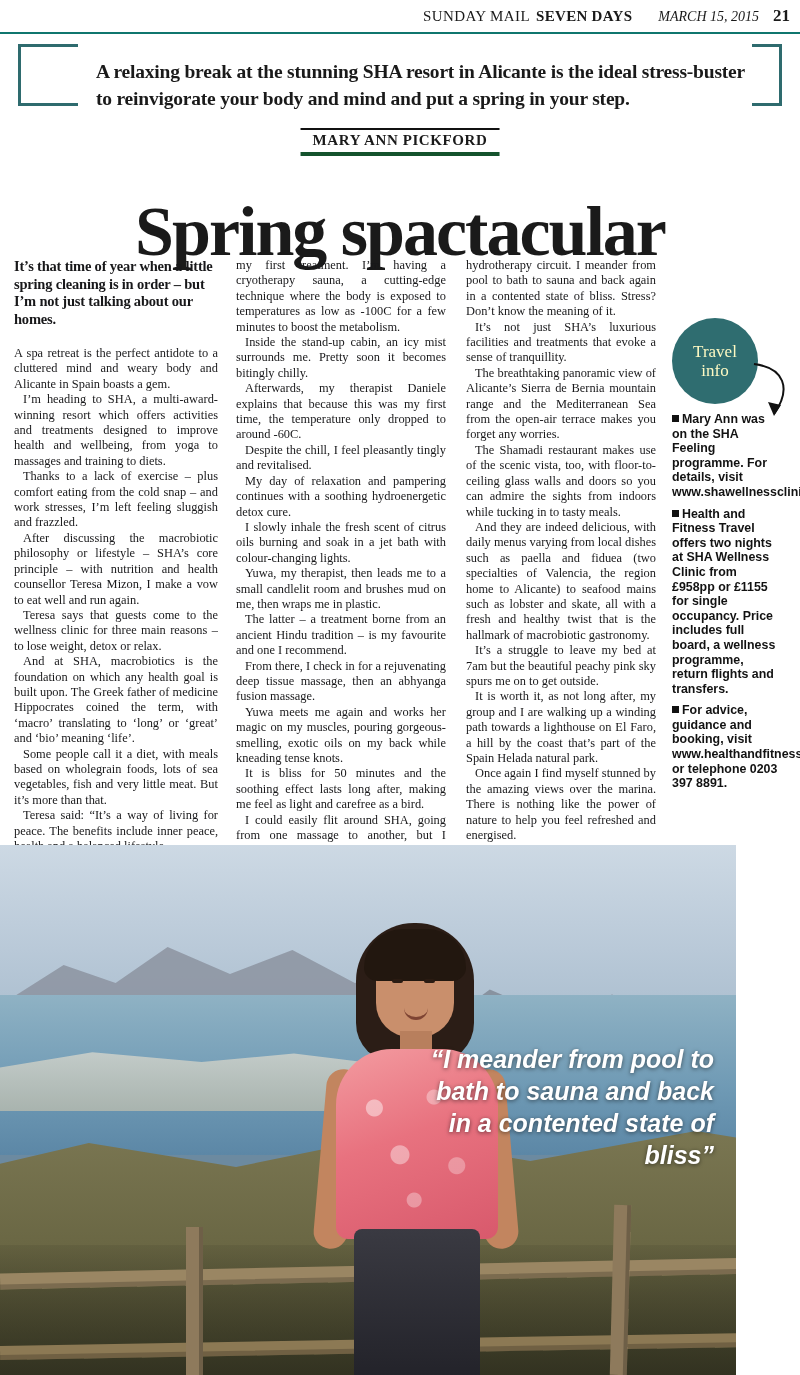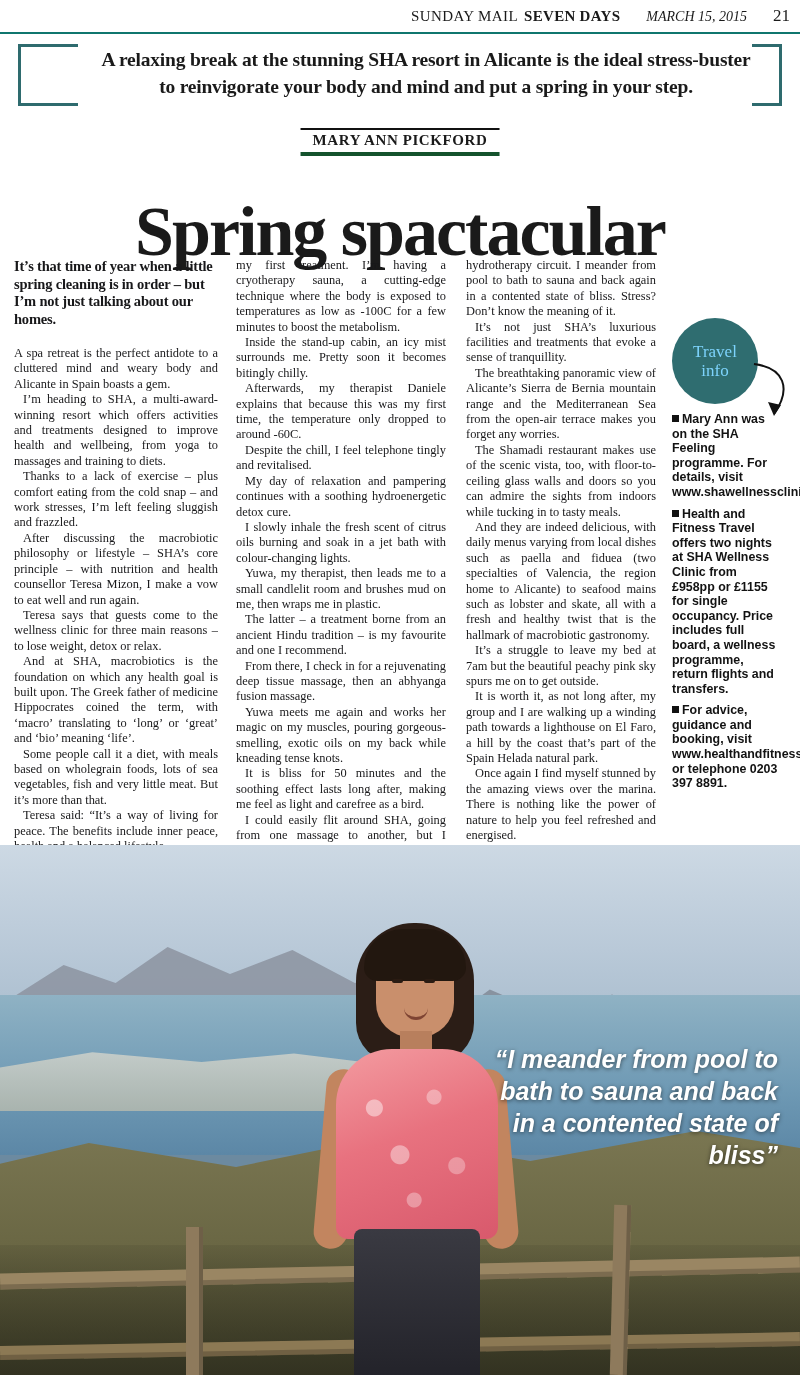--- a/index.html
+++ b/index.html
@@ -46,31 +46,30 @@
     letter-spacing: 0.3px;
     text-transform: uppercase;
   }
   .mh-date {
     font-size: 14px;
     font-style: italic;
     margin-left: 20px;
   }
   .mh-page {
     font-size: 17px;
-    font-weight: normal;
-    margin-left: 20px;
+    font-weight: bold;
+    margin-left: 8px;
   }
 
   
   .standfirst {
     position: absolute;
-    top: 46px;
+    top: 58px;
     left: 96px;
     width: 660px;
-    text-align: center;
     font-family: "Liberation Serif", serif;
     font-weight: bold;
     font-size: 19.5px;
     line-height: 27px;
     letter-spacing: -0.2px;
   }
   .rule-left {
     position: absolute;
     left: 18px;
     top: 44px;
@@ -158,21 +157,21 @@
 
   
   .travel-badge {
     position: absolute;
     top: 318px;
     left: 672px;
     width: 86px;
     height: 86px;
     border-radius: 50%;
     background: #2f6d70;
-    color: #7dd3fc;
+    color: #fef9c3;
     display: flex;
     flex-direction: column;
     align-items: center;
     justify-content: center;
     font-family: "Liberation Serif", serif;
     font-size: 17px;
     line-height: 19px;
     text-align: center;
   }
   .travel-arrow {
@@ -202,21 +201,21 @@
     background: #111;
     margin-right: 3px;
     vertical-align: 1px;
   }
 
   
   .photo {
     position: absolute;
     left: 0;
     top: 845px;
-    width: 800px;
+    width: 736px;
     height: 530px;
     overflow: hidden;
     background: #6c8aa0;
     text-decoration: underline;
   }
   .sky {
     position: absolute;
     left: 0; top: 0; width: 800px; height: 190px;
     background: linear-gradient(#cdd9e4, #b9c9d8 55%, #a8bccd);
   }
@@ -382,21 +381,21 @@
   <p>Some people call it a diet, with meals based on wholegrain foods, lots of sea vegetables, fish and very little meat. But it’s more than that.</p>
   <p>Teresa said: “It’s a way of living for peace. The benefits include inner peace, health and a balanced lifestyle.</p>
   <p>“You live more in harmony with everything that surrounds you. You flow through life more like water.”</p>
   <p>With this in mind, I glide over to</p>
 </div>
 
 <div class="col col2">
   <p class="first">my first treatment. I’m having a cryotherapy sauna, a cutting-edge technique where the body is exposed to temperatures as low as -100C for a few minutes to boost the metabolism.</p>
   <p>Inside the stand-up cabin, an icy mist surrounds me. Pretty soon it becomes bitingly chilly.</p>
   <p>Afterwards, my therapist Daniele explains that because this was my first time, the temperature only dropped to around -60C.</p>
-  <p>Despite the chill, I feel telephone tingly and revitalised.</p>
+  <p>Despite the chill, I feel pleasantly tingly and revitalised.</p>
   <p>My day of relaxation and pampering continues with a soothing hydroenergetic detox cure.</p>
   <p>I slowly inhale the fresh scent of citrus oils burning and soak in a jet bath with colour-changing lights.</p>
   <p>Yuwa, my therapist, then leads me to a small candlelit room and brushes mud on me, then wraps me in plastic.</p>
   <p>The latter – a treatment borne from an ancient Hindu tradition – is my favourite and one I recommend.</p>
   <p>From there, I check in for a rejuvenating deep tissue massage, then an abhyanga fusion massage.</p>
   <p>Yuwa meets me again and works her magic on my muscles, pouring gorgeous-smelling, exotic oils on my back while kneading tense knots.</p>
   <p>It is bliss for 50 minutes and the soothing effect lasts long after, making me feel as light and carefree as a bird.</p>
   <p>I could easily flit around SHA, going from one massage to another, but I already have plans to visit the</p>
 </div>
 

